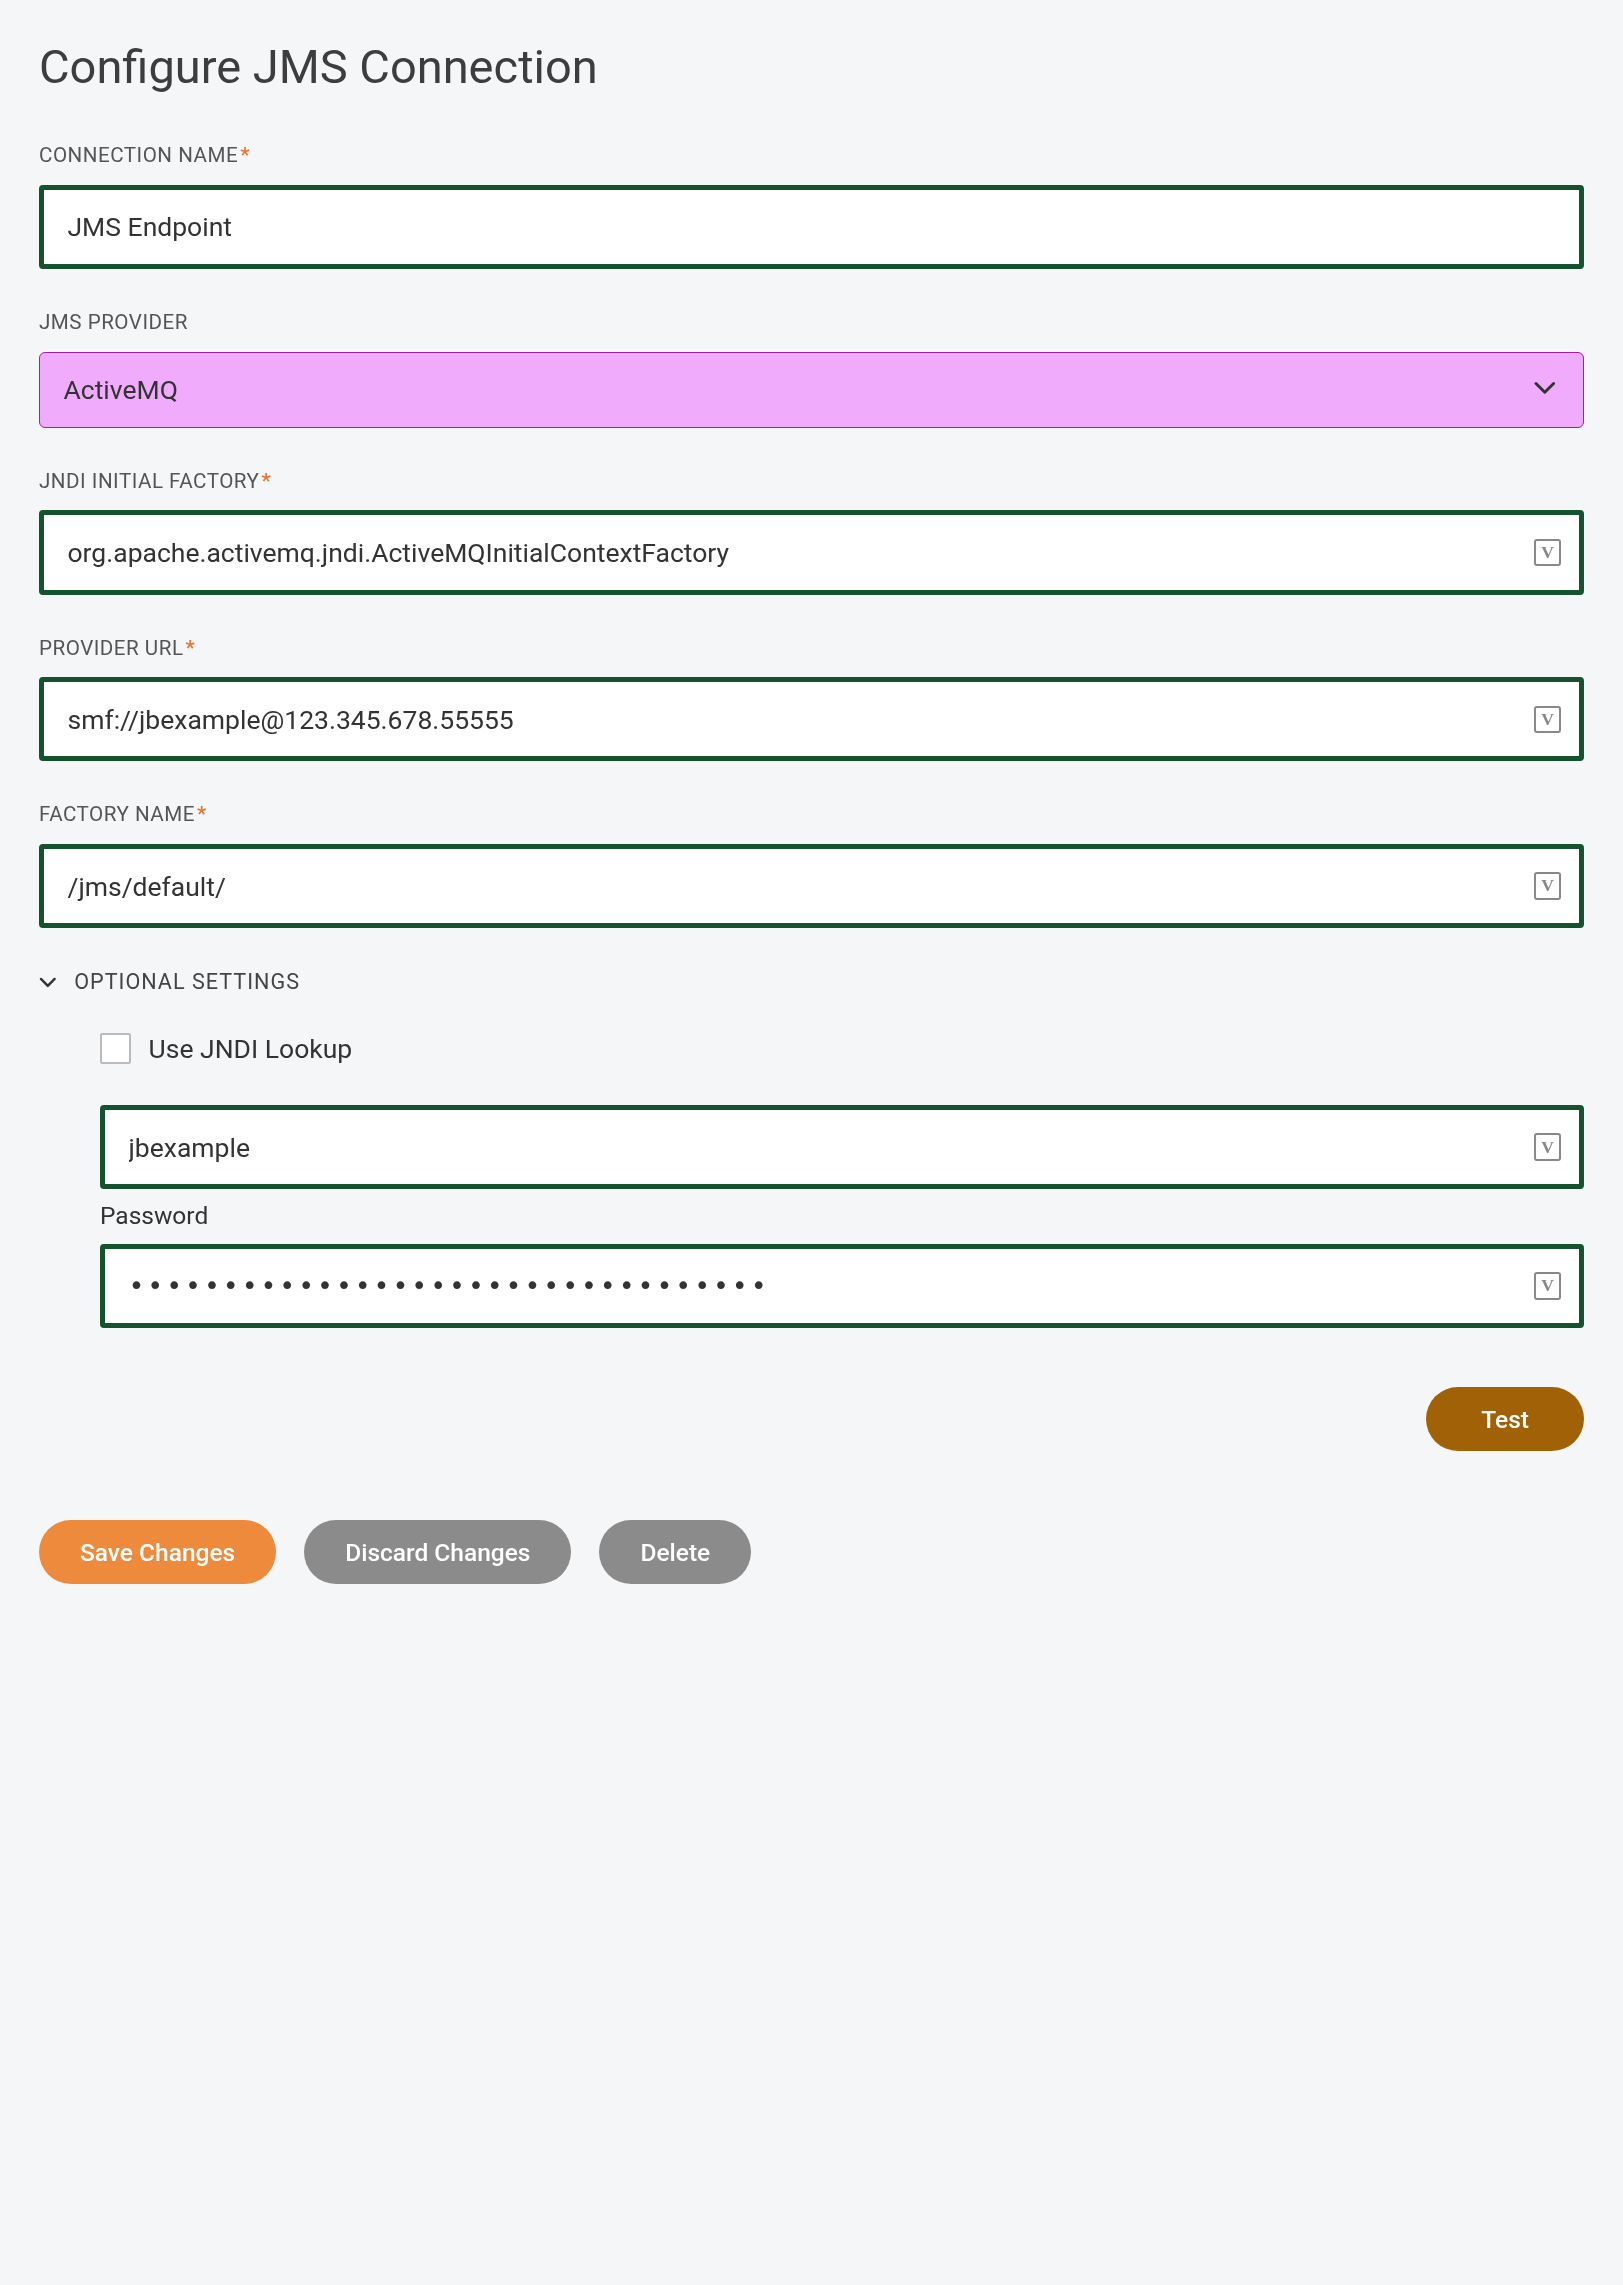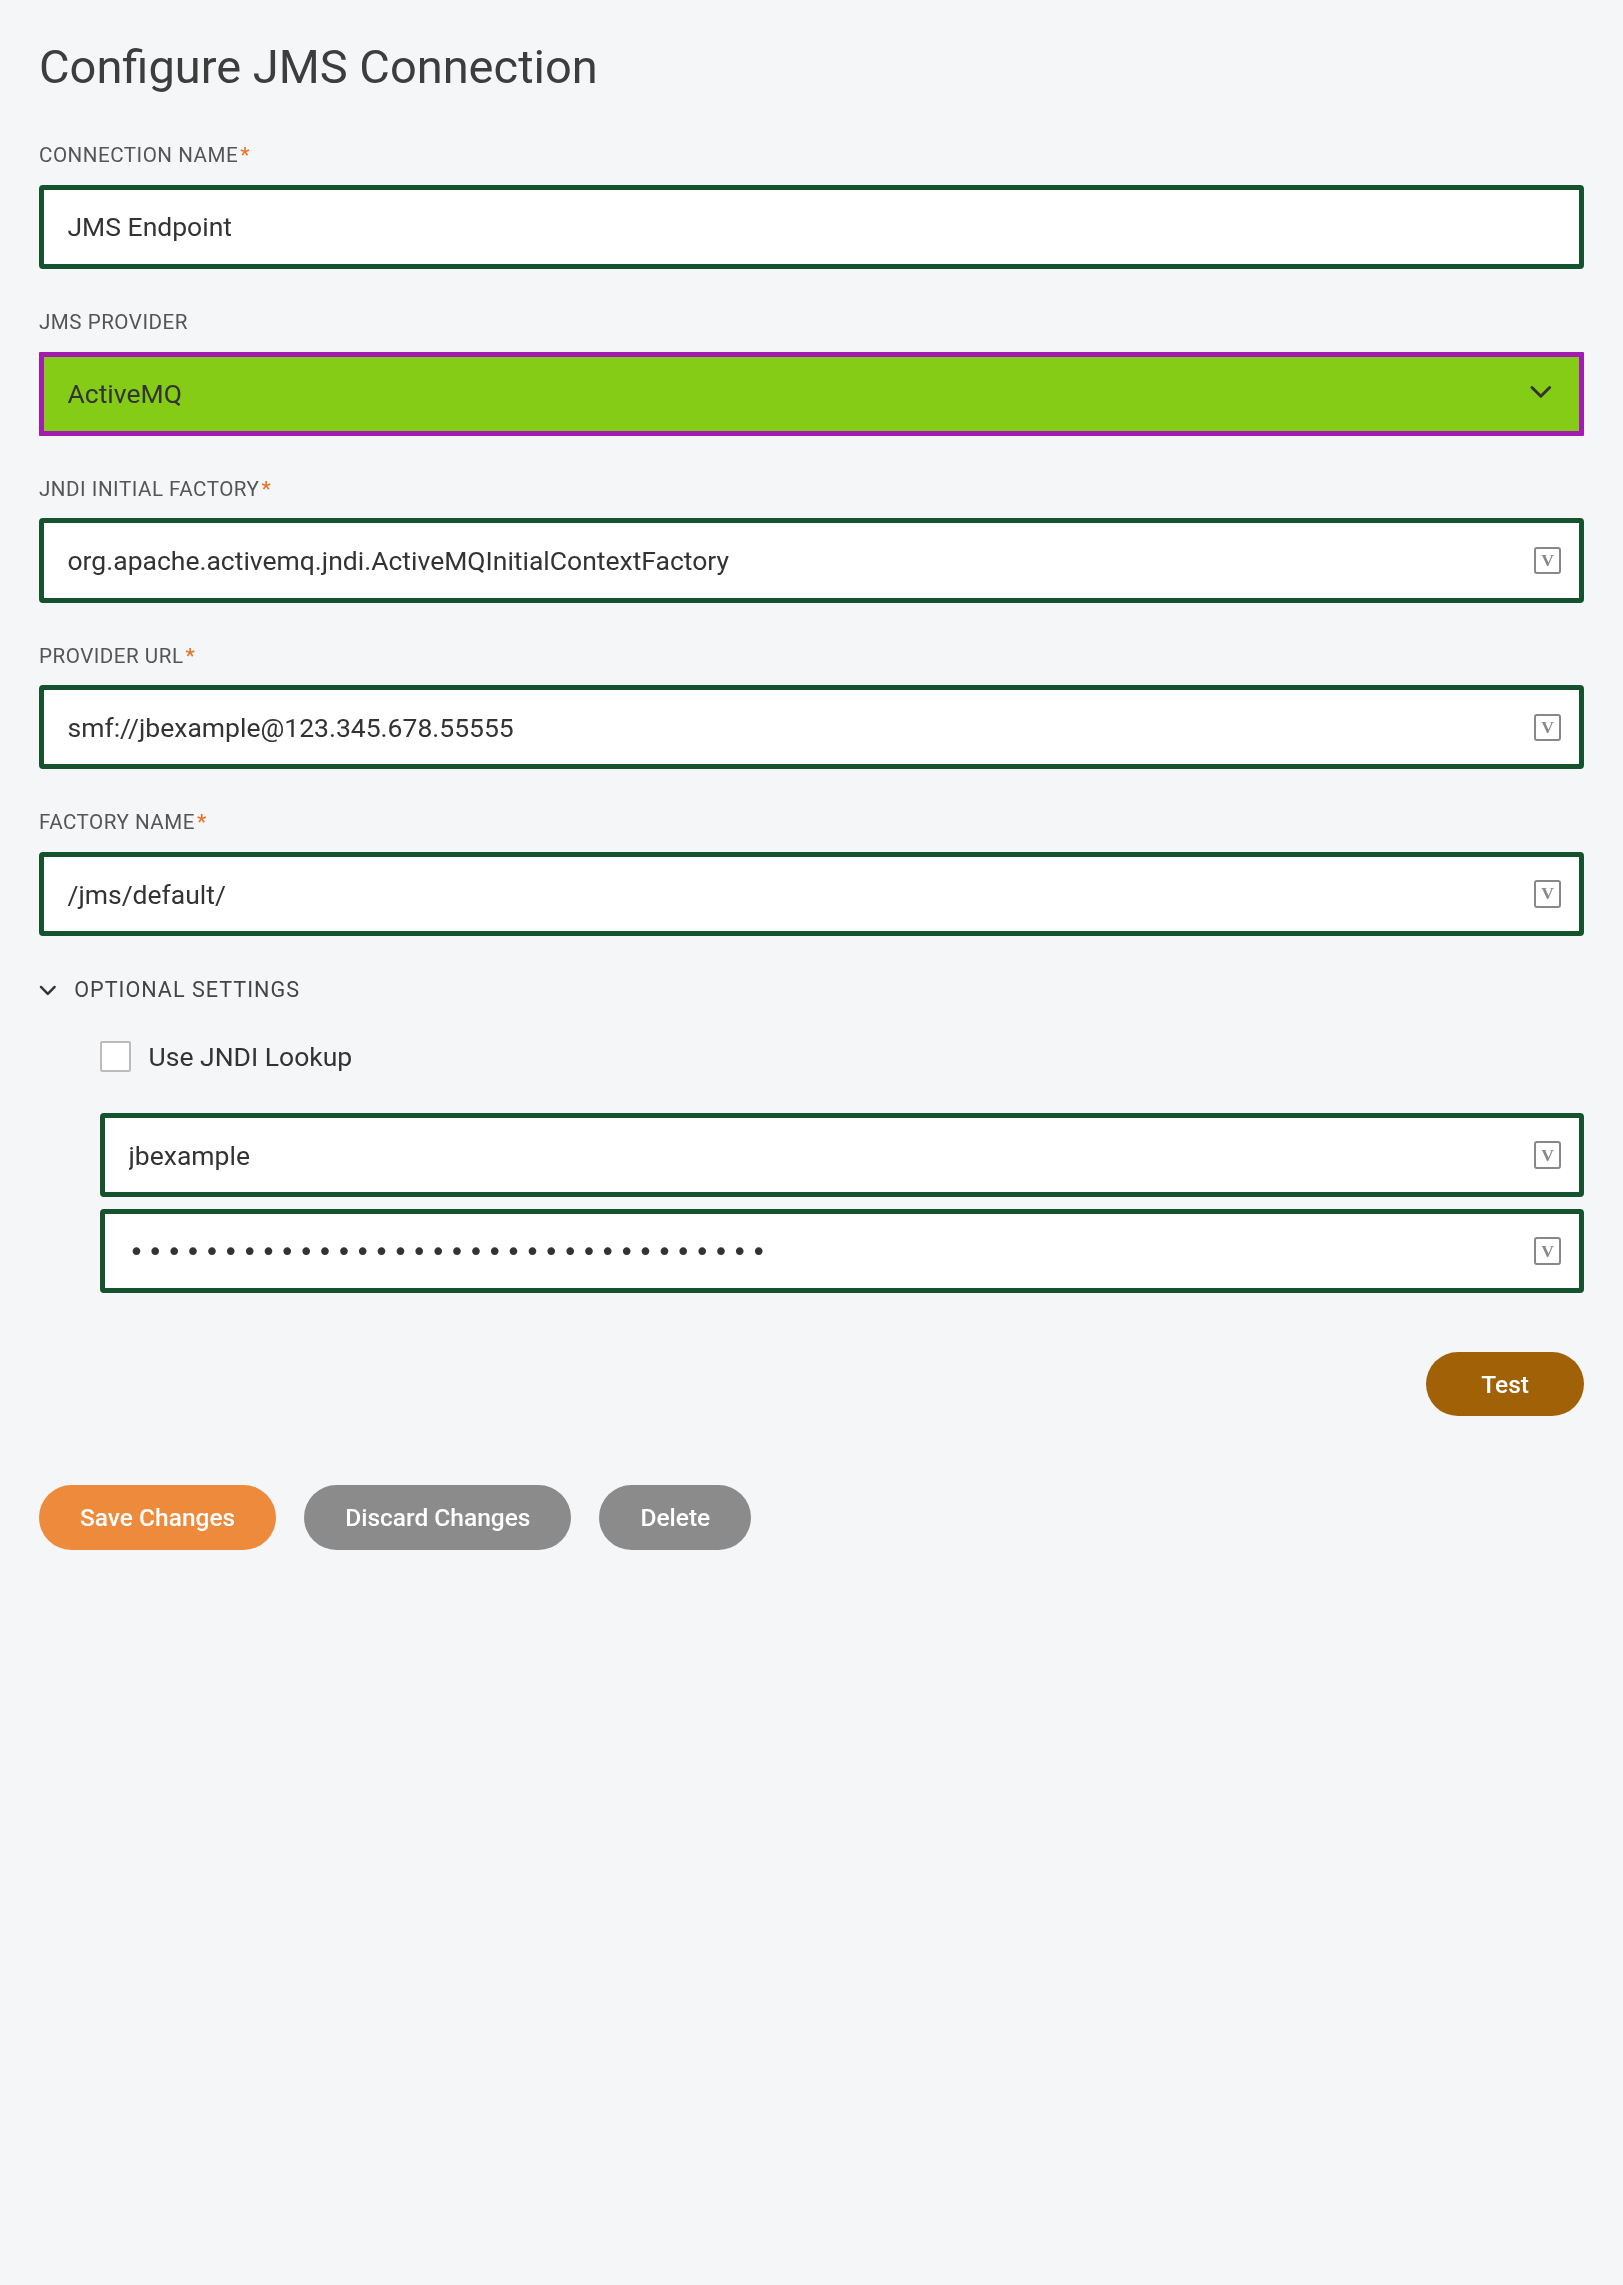--- a/index.html
+++ b/index.html
@@ -51,23 +51,23 @@
     background: transparent;
     padding: 21.6px 23.5px;
     font-size: 26.5px;
     color: #333;
     font-family: inherit;
     outline: none;
     width: 100%;
   }
   .form-select-wrap {
     position: relative;
-    background: #84cc16;
-    border: 5px solid #a21caf;
-    border-radius: 1px;
+    background: #f0abfc;
+    border: 1px solid #a21caf;
+    border-radius: 6px;
     width: 100%;
   }
   .form-select {
     appearance: none;
     -webkit-appearance: none;
     width: 100%;
     border: none;
     background: transparent;
     padding: 21.6px 23.5px;
     font-size: 26.5px;
@@ -270,20 +270,23 @@
 
 
   <div class="sub-form-group">
     <div class="form-input-wrap">
       <input class="form-input" type="text" value="jbexample" style="">
       <span class="v-icon">V</span>
     </div>
   </div>
 
   <div class="sub-form-group">
+    <label class="sub-label">
+      <span>Password</span>
+    </label>
     <div class="form-input-wrap">
       <input class="form-input password-input" type="text" value="••••••••••••••••••••••••••••••••••" style="">
       <span class="v-icon">V</span>
     </div>
   </div>
 
 </div>
 
 <div class="test-row">
   <button class="btn btn-test">Test</button>

